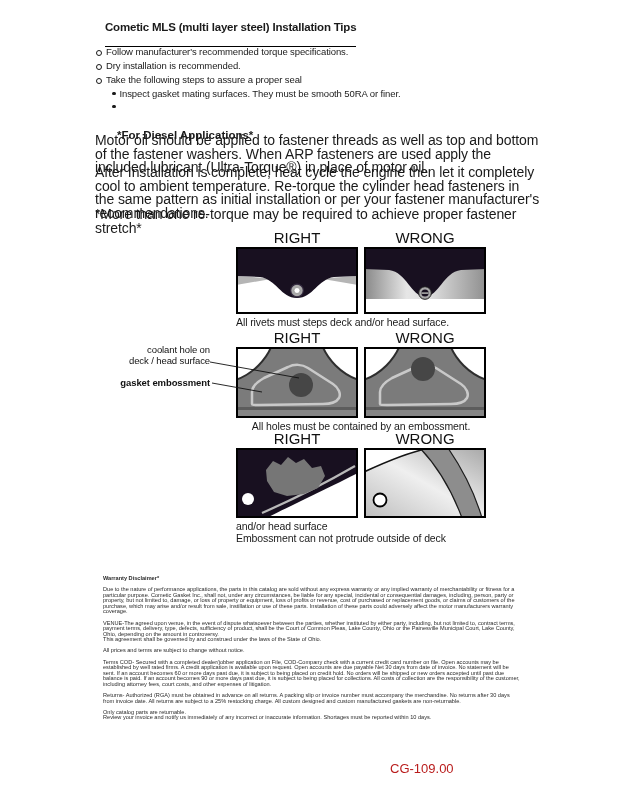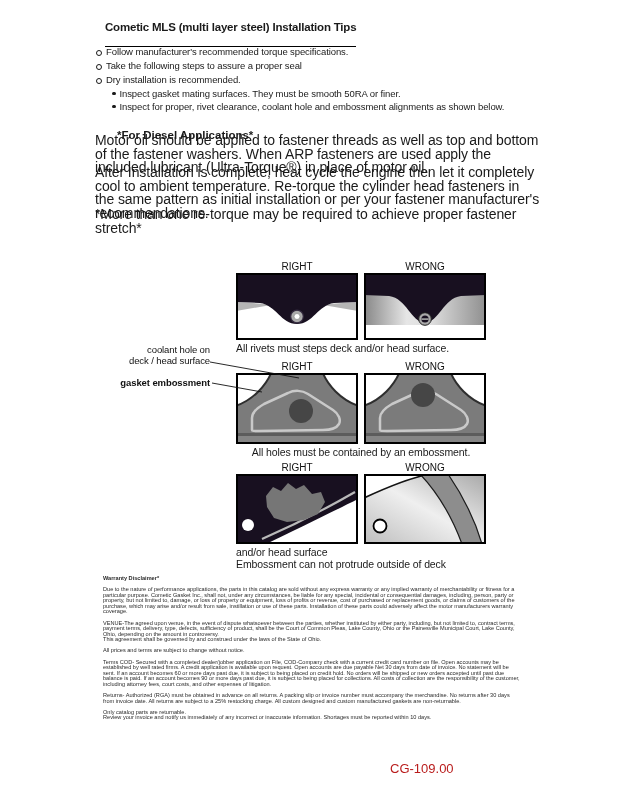--- a/index.html
+++ b/index.html
@@ -19,21 +19,21 @@
   .b-row{display:flex;align-items:flex-start;font-size:9.5px;letter-spacing:-0.1px;line-height:14px;}
   .b-row.sub{margin-left:16px;line-height:13px;}
   .b-open{width:4px;height:4px;border:1px solid #1a1a1a;border-radius:50%;margin:4.5px 4px 0 0;flex:none;}
   .b-fill{width:3.5px;height:3.5px;background:#1a1a1a;border-radius:50%;margin:4.5px 4px 0 0;flex:none;}
   
   .h-diesel{left:105px;top:117px;font-size:11.5px;font-weight:bold;margin:12px;}
   .body-p{left:95px;width:445px;font-size:14px;letter-spacing:-0.1px;line-height:13.5px;margin:0;}
   
   .fig{left:236px;width:250px;}
   .fw{display:flex;justify-content:space-between;width:250px;margin-bottom:1px;}
-  .fw span{width:122px;text-align:center;font-size:10px;color:#111;margin-top:32px;}
+  .fw span{width:122px;text-align:center;font-size:15px;color:#111;}
   .boxes{display:flex;gap:6px;}
   .boxes svg{display:block;}
   .caption{font-size:10.5px;letter-spacing:-0.1px;margin-top:2px;line-height:12px;}
   .caption.center{text-align:center;width:250px;}
   .f2l{position:absolute;left:100px;width:110px;text-align:right;font-size:9.5px;letter-spacing:-0.1px;line-height:11px;color:#111;}
   .leader{position:absolute;left:205px;top:355px;pointer-events:none;z-index:5;}
   
   .legal{left:103px;top:576px;width:417px;font-size:5.6px;line-height:5.6px;color:#2b2b2b;}
   .legal .lh{font-weight:bold;margin:0 0 4px 0;}
   .legal p{margin:5.5px 0 0 0;}
@@ -49,33 +49,32 @@
 
   <h1 class="abs title">Cometic MLS (multi layer steel) Installation Tips</h1>
 
   <div class="abs bullets">
     <div class="b-row">
       <span class="b-open"></span>
       <span>Follow manufacturer's recommended torque specifications.</span>
     </div>
     <div class="b-row">
       <span class="b-open"></span>
-      <span>Take the following steps to assure a proper seal</span>
+      <span>Dry installation is recommended.</span>
     </div>
     <div class="b-row">
       <span class="b-open"></span>
-      <span>Dry installation is recommended.</span>
+      <span>Take the following steps to assure a proper seal</span>
     </div>
     <div class="b-row sub">
       <span class="b-fill"></span>
       <span>Inspect gasket mating surfaces.  They must be smooth 50RA or finer.</span>
     </div>
     <div class="b-row sub">
       <span class="b-fill"></span>
-      <span>Inspect for proper, rivet clearance, coolant hole and embossment alignments as shown below.</span>
     </div>
   </div>
 
   <h2 class="abs h-diesel">*For Diesel Applications*</h2>
   <p class="abs body-p" style="top:134px;">Motor oil should be applied to fastener threads as well as top and bottom of the fastener washers. When ARP fasteners are used apply the included lubricant (Ultra-Torque®) in place of motor oil.</p>
   <p class="abs body-p" style="top:166px;">After Installation is complete, heat cycle the engine then let it completely cool to ambient temperature. Re-torque the cylinder head fasteners in the same pattern as initial installation or per your fastener manufacturer's recommendations.</p>
   <p class="abs body-p" style="top:208px;">*More than one re-torque may be required to achieve proper fastener stretch*</p>
 
   <div class="abs fig" style="top:229px;">
     <div class="fw">

